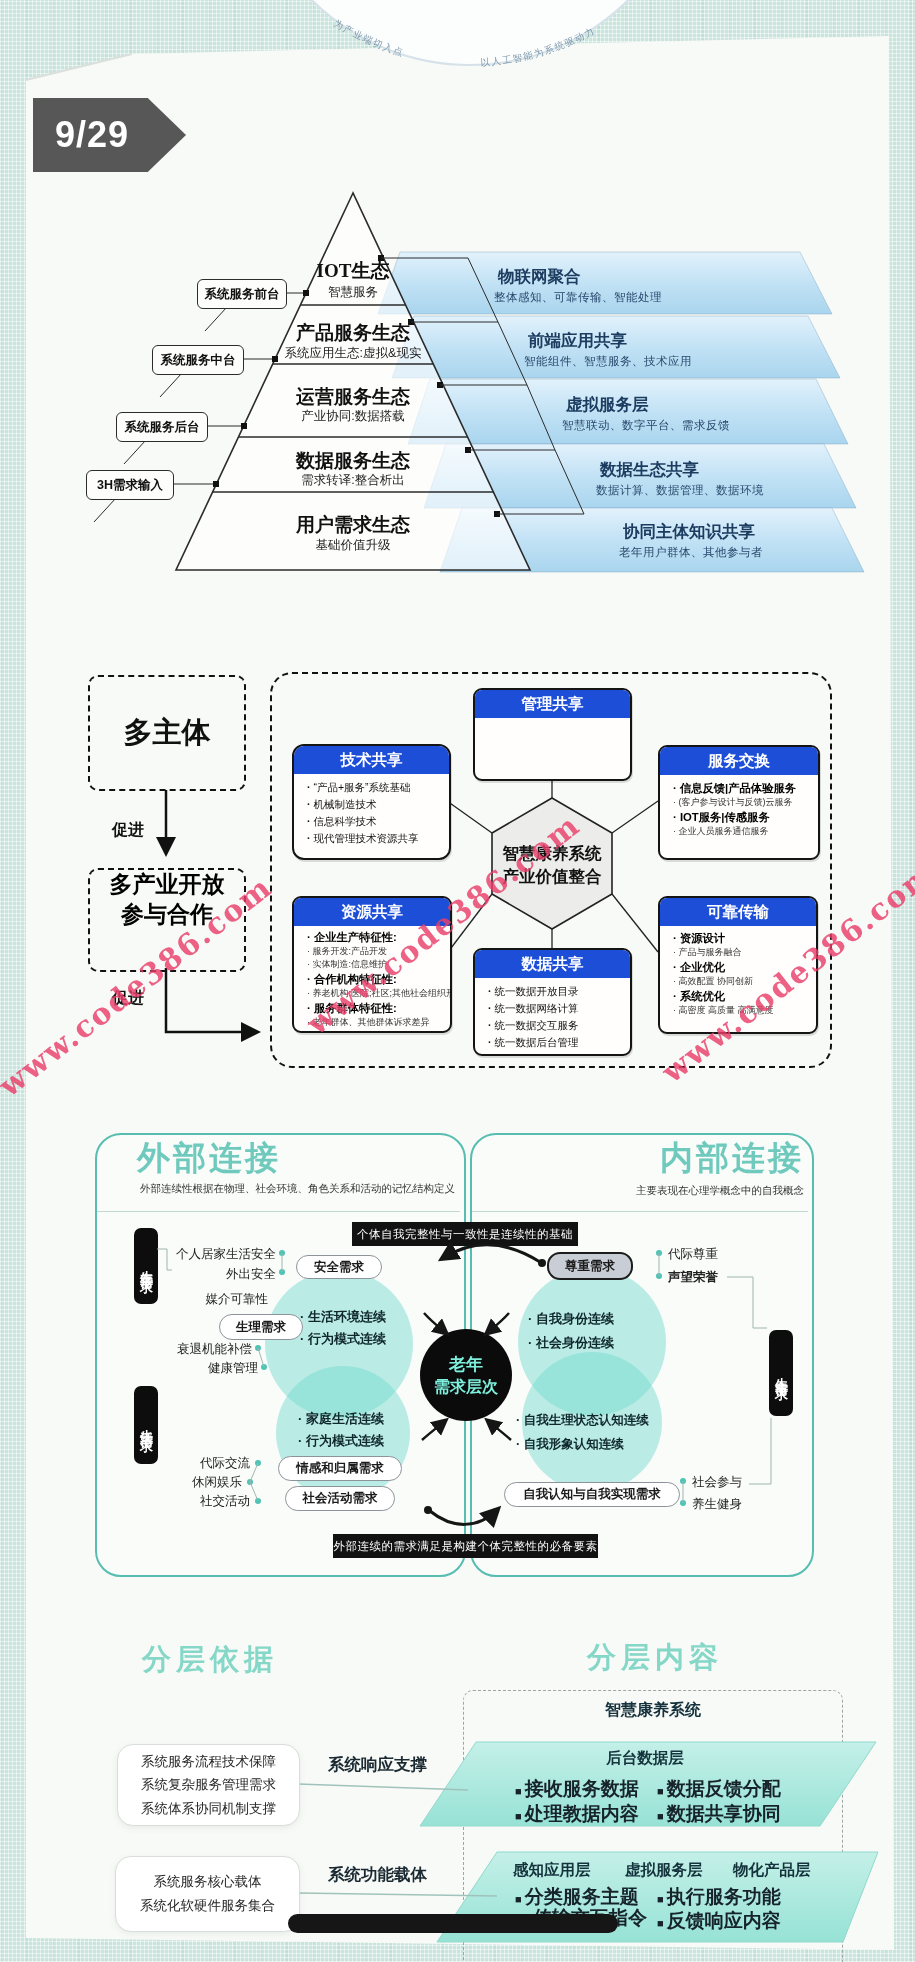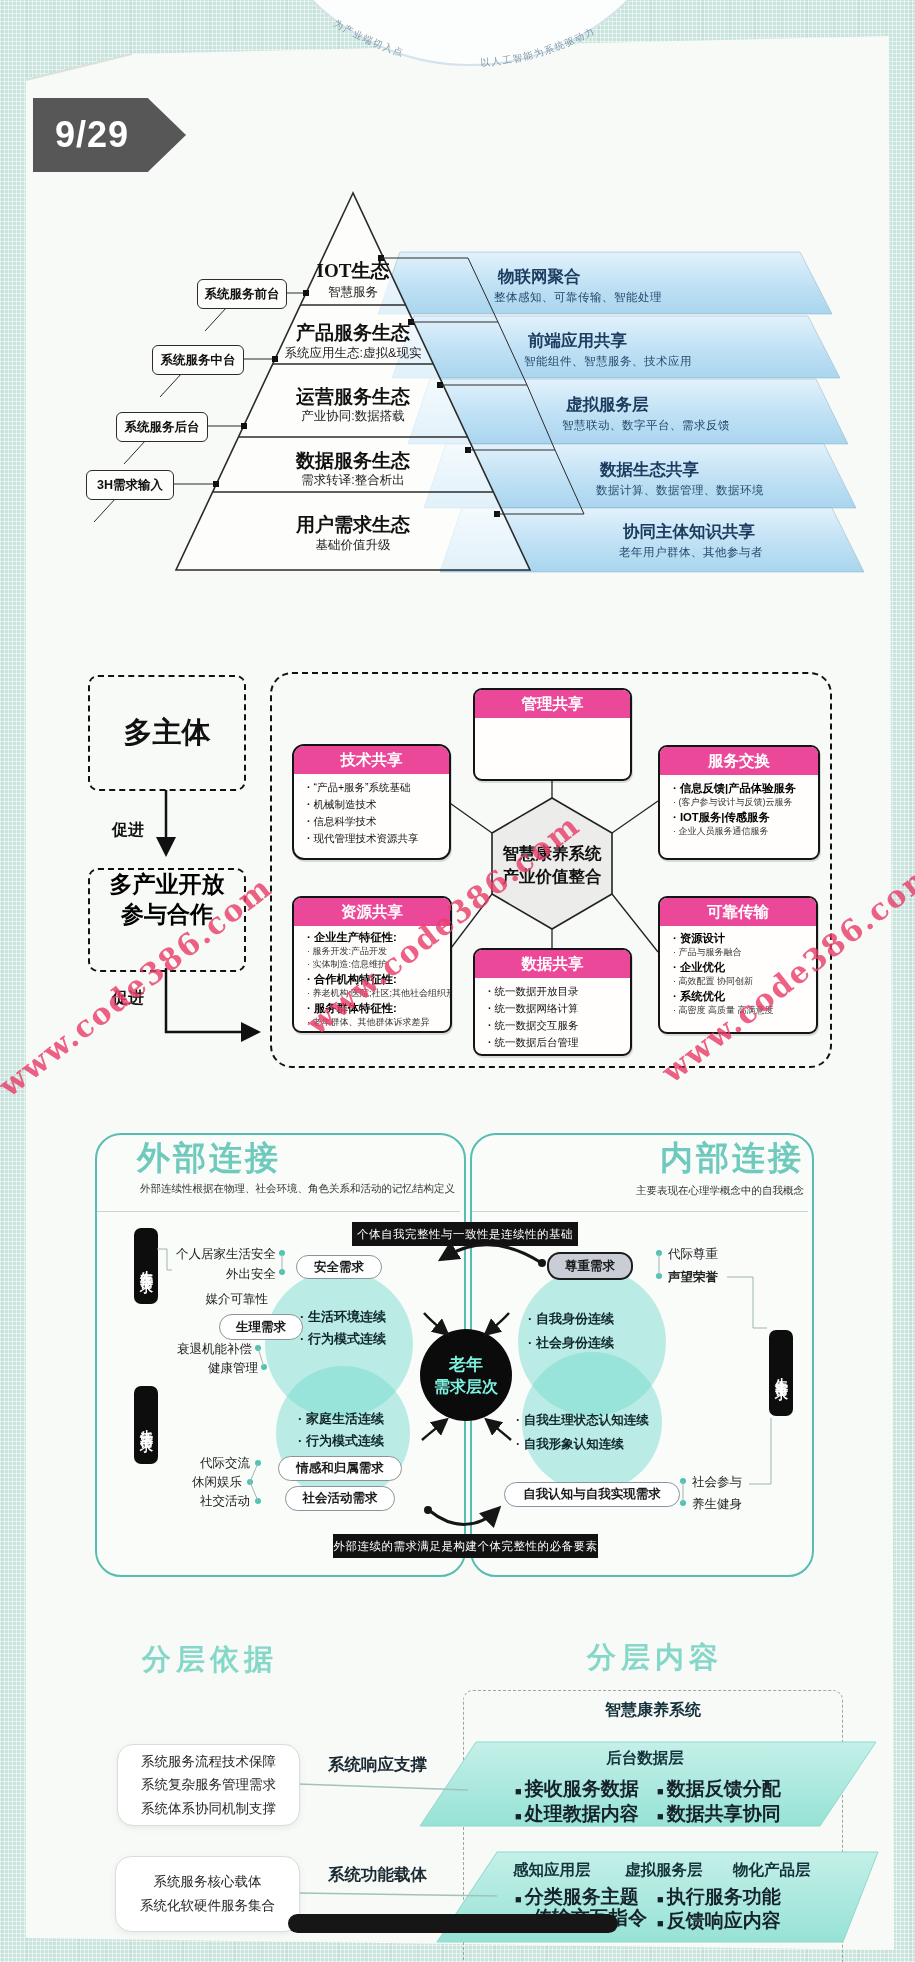--- a/index.html
+++ b/index.html
@@ -25,21 +25,21 @@
   .sideBox{position:absolute;border:1.3px solid #2c2c2c;border-radius:6px;background:#fdfdfb;
     display:flex;align-items:center;justify-content:center;font-size:12.5px;font-weight:bold;color:#111;}
   .pyrT{font-size:19px;font-weight:bold;font-family:"Liberation Serif","DejaVu Serif",serif;}
   .pyrS{font-size:12.5px;color:#1c1c1c;}
   .banT{font-size:16.5px;font-weight:bold;color:#1c3c60;}
   .banS{font-size:11.5px;color:#28486c;letter-spacing:.5px;}
   
   .dash{position:absolute;border:2.5px dashed #121212;background:transparent;}
   .ebox{position:absolute;border:2px solid #141414;border-radius:9px;background:#fffefc;overflow:hidden;
     box-shadow:1px 2px 0 rgba(0,0,0,.12);}
-  .ebox .hd{background:#ec4899;color:#fff;text-align:center;font-weight:bold;font-size:15.5px;
+  .ebox .hd{background:#1d4ed8;color:#fff;text-align:center;font-weight:bold;font-size:15.5px;
     padding:4px 0 3px;}
   .ebox .bd{padding:5px 6px 3px 13px;}
   .it{font-size:10.5px;color:#111;line-height:1.62;white-space:nowrap;}
   .it::before{content:"· ";font-weight:bold;}
   .itb{font-size:11.3px;font-weight:bold;color:#000;line-height:1.45;white-space:nowrap;}
   .itb::before{content:"· ";}
   .its{font-size:9px;color:#333;line-height:1.4;white-space:nowrap;}
   .its::before{content:"· ";}
   
   .panel{position:absolute;border:2.5px solid #56bdb0;border-radius:26px;background:rgba(252,254,253,.55);}

